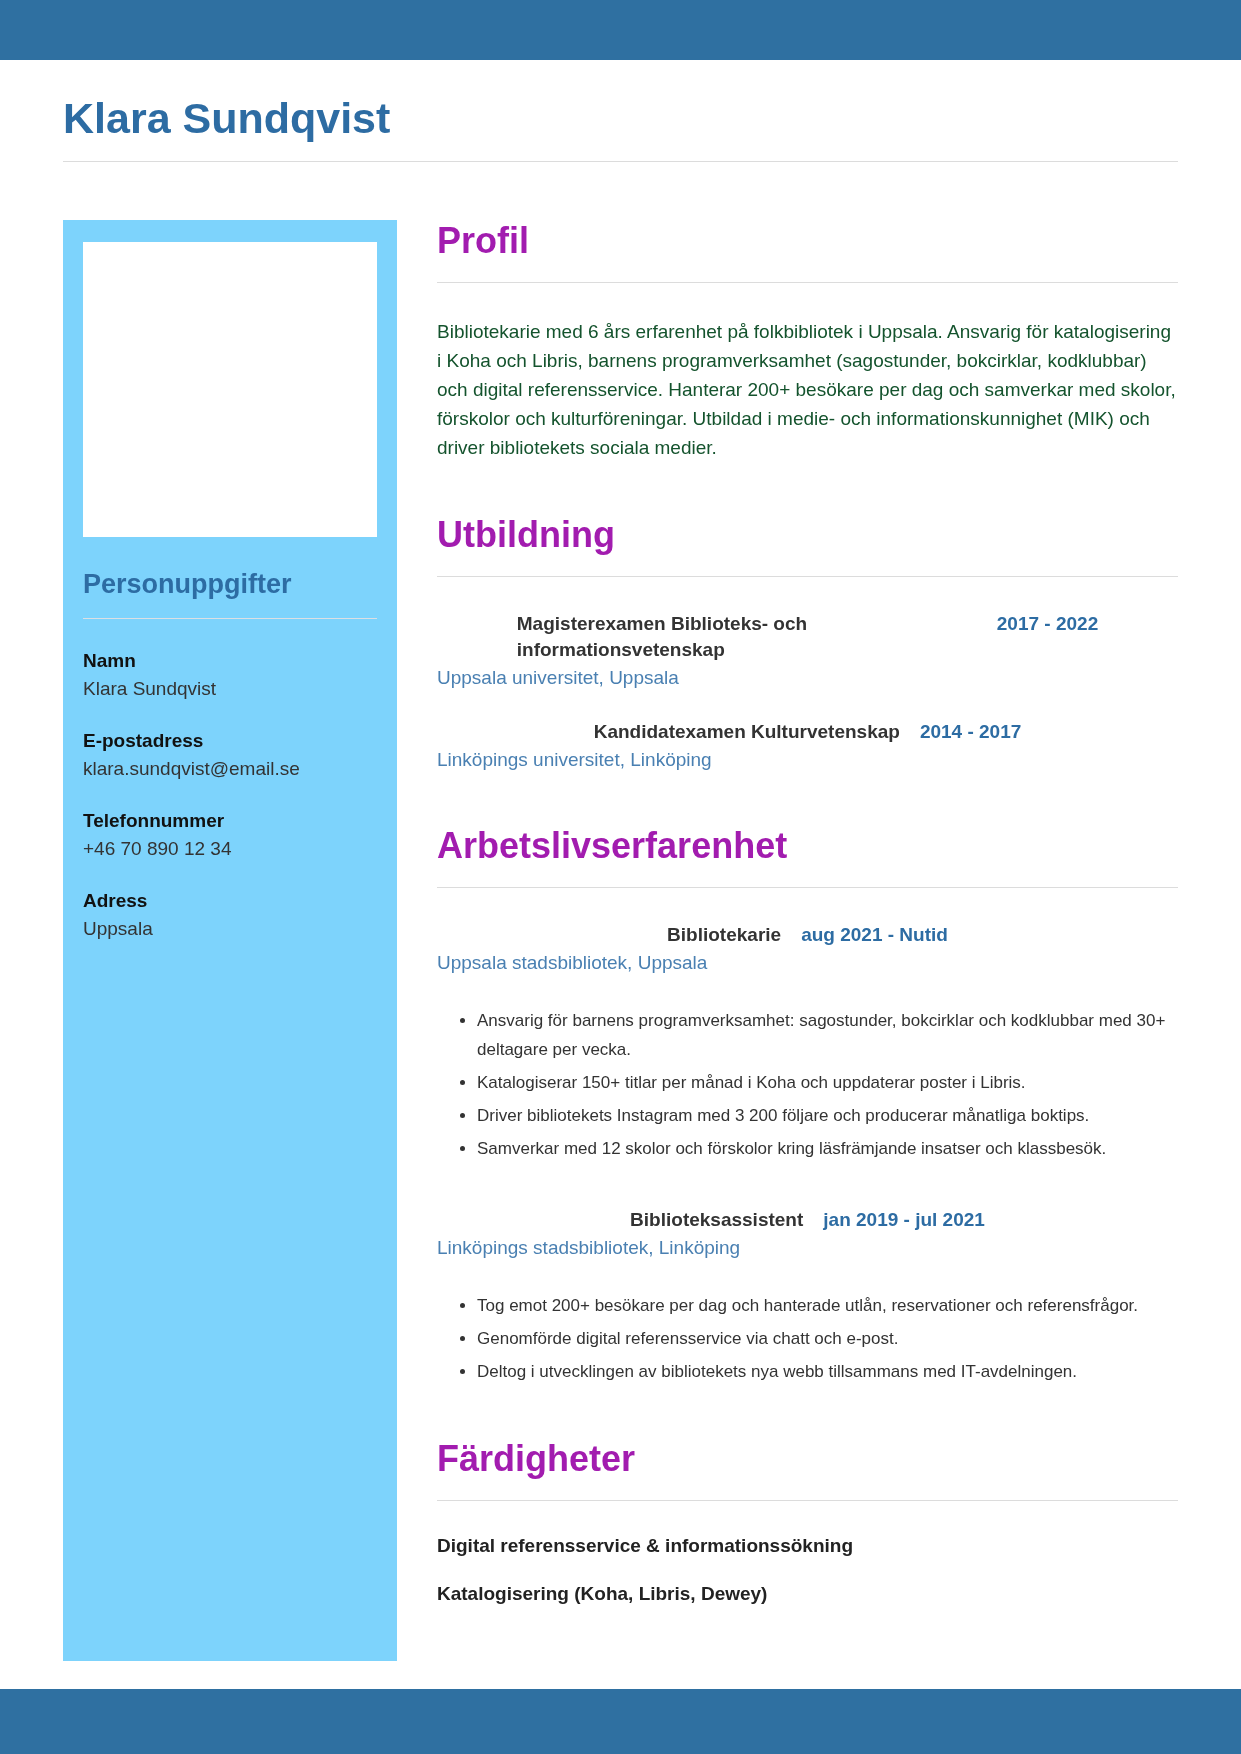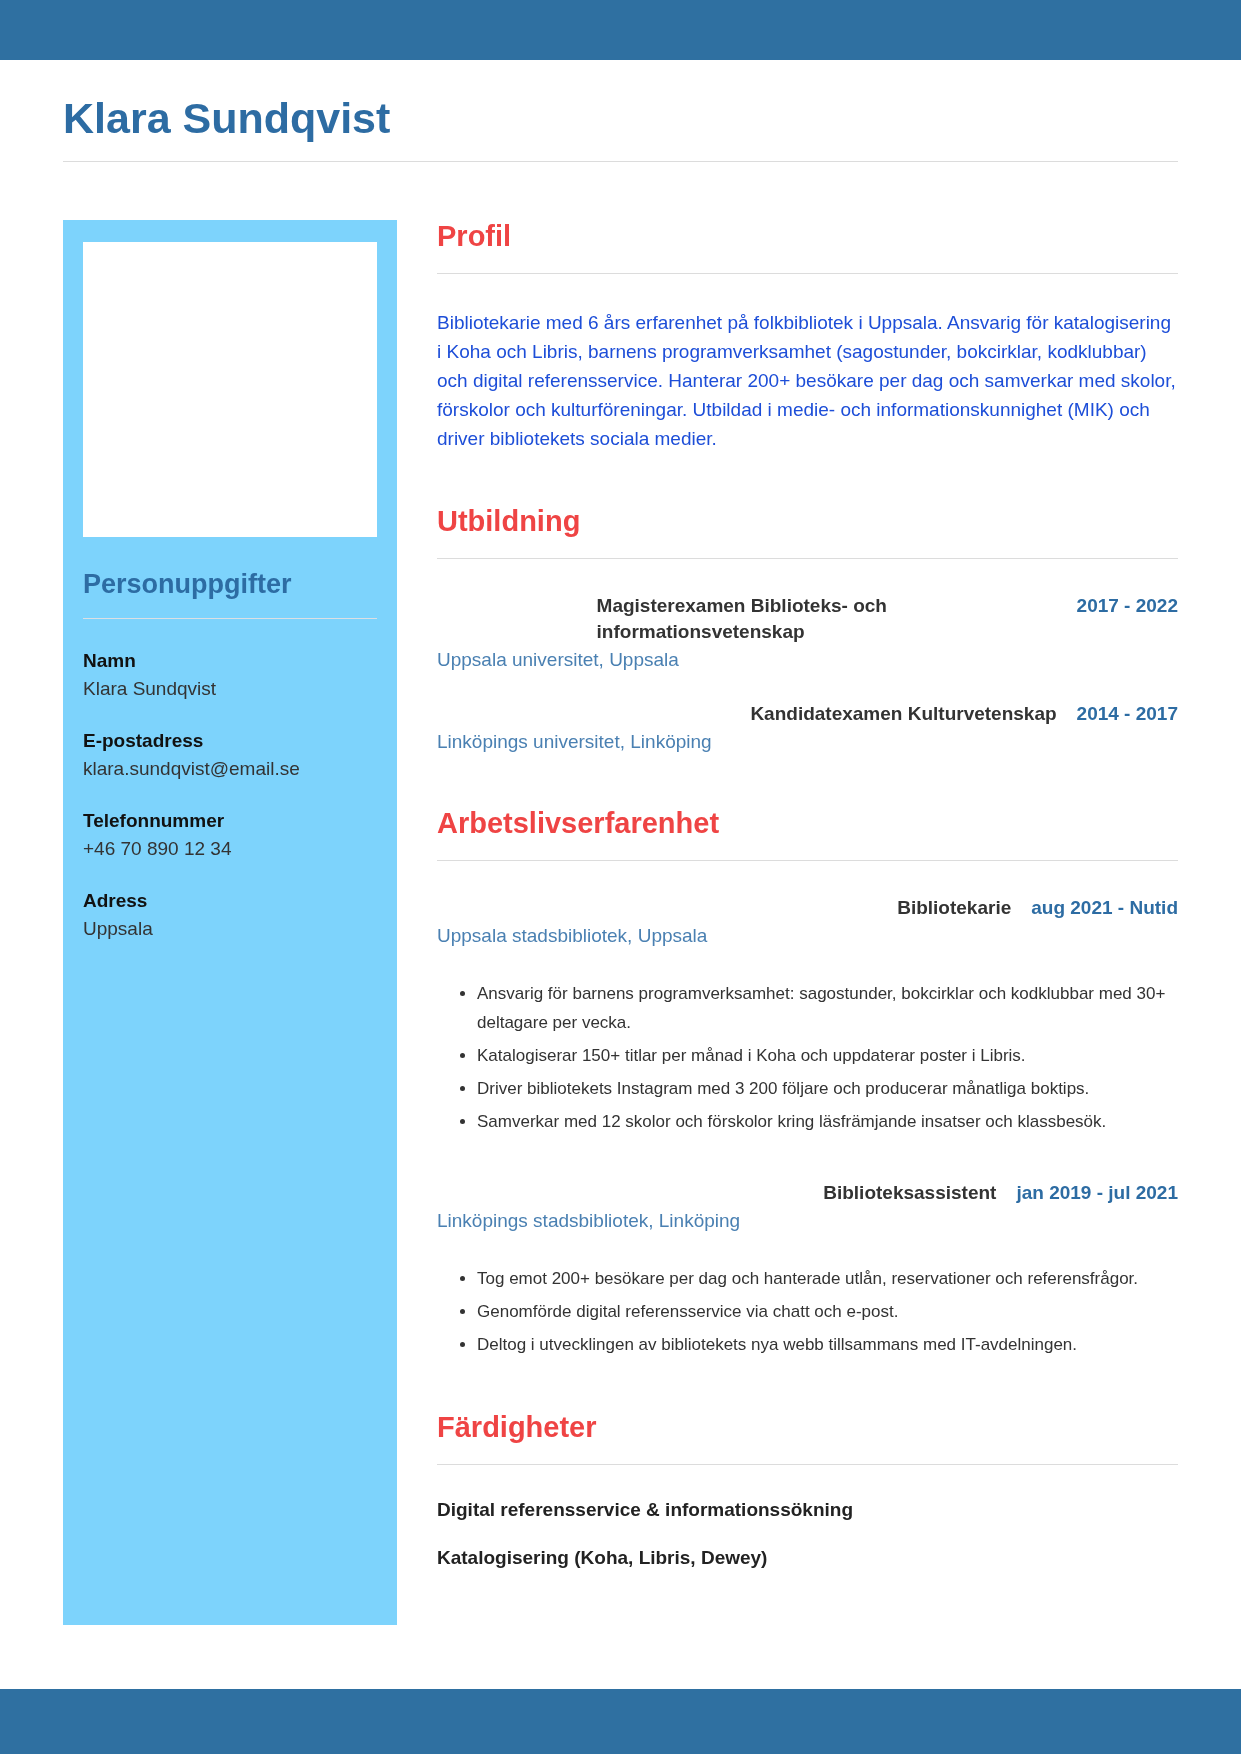--- a/index.html
+++ b/index.html
@@ -63,40 +63,40 @@
     border-top: 1px solid #dcdfe3;
     margin: 0 0 28px 0;
   }
   .field { margin-bottom: 24px; font-size: 19px; line-height: 28px; }
   .field .label { font-weight: bold; color: #111111; }
   .field .value { color: #333333; }
   
   .main { flex: 1; min-width: 0; padding-bottom: 30px; }
   .section + .section { margin-top: 52px; }
   .sec-title {
-    color: #ef4444;
-    font-size: 29px;
+    color: #a21caf;
+    font-size: 36px;
     font-weight: bold;
     margin: 0 0 20px 0;
   }
   .sec-rule {
     border-top: 1px solid #dcdcdc;
     margin: 0 0 34px 0;
   }
   .body-text {
     font-size: 19px;
     line-height: 29px;
-    color: #1d4ed8;
+    color: #14532d;
     margin: 0;
   }
   .entry + .entry { margin-top: 28px; }
   .job + .job { margin-top: 44px; }
   .entry-head {
     display: flex;
-    justify-content: flex-end;
+    justify-content: center;
     align-items: flex-start;
     gap: 20px;
   }
   .entry-title {
     font-weight: bold;
     color: #333333;
     font-size: 19px;
     line-height: 26px;
     max-width: 460px;
   }

